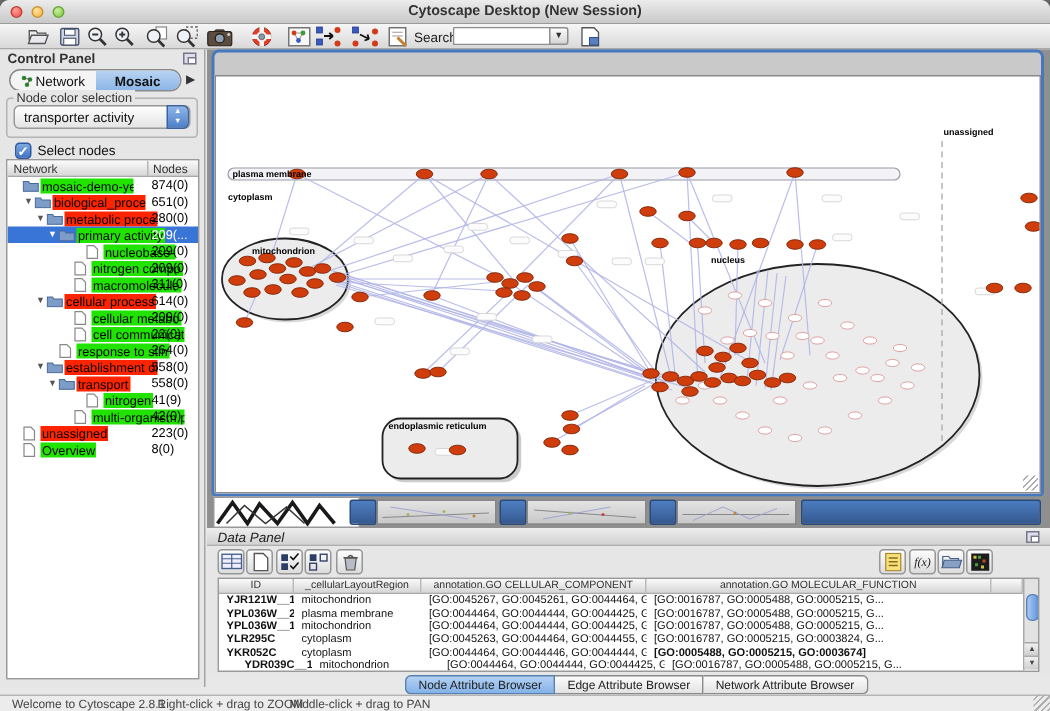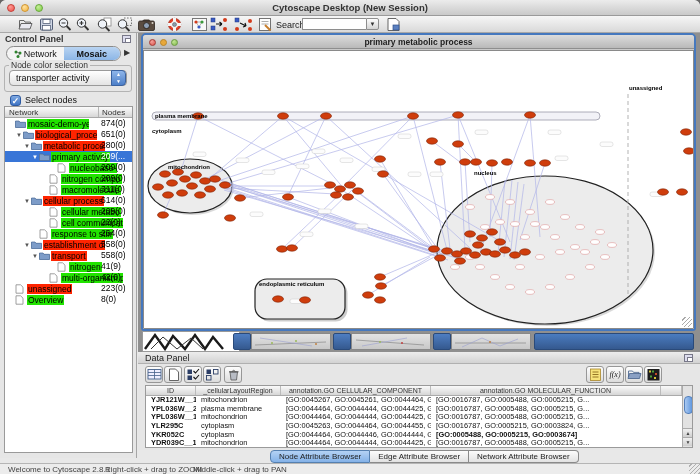--- a/index.html
+++ b/index.html
@@ -77,21 +77,21 @@
 
   
   #behind{left:138px;top:331px;width:562px;height:21px;background:#8f8f8f;overflow:hidden;}
   .mini-win{top:2px;height:17px;background:linear-gradient(#e3e3e3,#c8c8c8);border:1px solid #888;}
   .blue-sq{top:2px;width:18px;height:17px;background:linear-gradient(#4e7ec2,#35598f);border:1px solid #2a4a7a;border-radius:2px;}
   #behind-white{left:4px;top:0px;width:98px;height:21px;background:#fff;border:1px solid #999;}
 
   
   #data-panel{left:138px;top:352px;width:562px;height:98px;background:#e6e6e6;}
   #dp-header{left:0;top:0;width:562px;height:12px;background:linear-gradient(#ededed,#d2d2d2);border-bottom:1px solid #b0b0b0;}
-  #dp-title{left:7px;top:1px;font-size:9px;color:#222;}
+  #dp-title{left:7px;top:1px;font-size:9px;color:#222;font-style:italic;}
   .dp-btn{top:14px;width:18px;height:17px;border:1px solid #979797;border-radius:3px;
     background:linear-gradient(#fdfdfd,#dcdcdc);}
   .dp-btn svg{position:absolute;left:1px;top:1px;}
   #fx-label{font-size:8px;font-style:italic;font-family:"Liberation Serif",serif;color:#222;text-align:center;line-height:15px;width:100%;}
   #dp-table{left:7px;top:33px;width:548px;height:63px;background:#fff;border:1px solid #9a9a9a;overflow:hidden;}
   #dp-thead{display:flex;height:10px;background:linear-gradient(#fafafa,#d6d6d6);border-bottom:1px solid #aaa;}
   #dp-thead div{font-size:7px;color:#333;text-align:center;overflow:hidden;white-space:nowrap;border-right:1px solid #bbb;line-height:10px;}
   .dp-row{display:flex;height:8.7px;}
   .dp-row div{font-size:7.4px;color:#111;overflow:hidden;white-space:nowrap;padding-left:5px;line-height:8.7px;}
   .dp-row div:first-child{font-weight:bold;}
@@ -409,26 +409,20 @@
               </svg></span>
             <span class="tlabel green">Overview</span>
             <span class="tnodes">8(0)</span>
           </div>
         </div>
     </div>
   </div>
 
   <div id="desktop" class="abs">
     <div id="net-window" class="abs">
-      <div id="nw-titlebar" class="abs">
-        <div class="nwlight abs" style="left:6px;background:radial-gradient(circle at 35% 30%,#f5a09a,#d9544c);border:0.5px solid #a53a34;"></div>
-        <div class="nwlight abs" style="left:17px;background:radial-gradient(circle at 35% 30%,#fada8e,#e8a83a;);border:0.5px solid #b8862c;background-color:#e8a83a"></div>
-        <div class="nwlight abs" style="left:28px;background:radial-gradient(circle at 35% 30%,#c0e590,#84bb52);border:0.5px solid #6b9a42;"></div>
-        <div id="nw-title" class="abs">primary metabolic process</div>
-      </div>
       <div id="nw-canvas" class="abs">
         <svg id="graph-svg" width="549" height="277" viewBox="144 49 549 277">
             <rect x="152" y="110" width="448" height="8" rx="4" fill="#f2f2f7" stroke="#9a9aa8" stroke-width="0.8"></rect>
             <ellipse cx="192" cy="186" rx="42" ry="27" fill="rgba(0,0,0,0.15)"></ellipse>
             <ellipse cx="190" cy="184" rx="42" ry="27" fill="#ececec" stroke="#222" stroke-width="1.2"></ellipse>
             <ellipse cx="547" cy="250" rx="108" ry="74" fill="rgba(0,0,0,0.15)"></ellipse>
             <ellipse cx="545" cy="248" rx="108" ry="74" fill="#ececec" stroke="#222" stroke-width="1.2"></ellipse>
             <rect x="257.5" y="279.5" width="90" height="40" rx="12" fill="rgba(0,0,0,0.2)"></rect>
             <rect x="255" y="277" width="90" height="40" rx="12" fill="#ececec" stroke="#222" stroke-width="1.2"></rect>
             <line x1="628" y1="92" x2="628" y2="292" stroke="#aaa" stroke-width="0.9" stroke-dasharray="4 3"></line>
@@ -755,21 +749,21 @@
             <div style="width: 150px;">[GO:0045263, GO:0044464, GO:0044455, G...</div>
             <div style="width: 230px;">[GO:0016787, GO:0005215, GO:0003824, G...</div>
           </div>
           <div class="dp-row">
             <div style="width: 50px;">YKR052C</div>
             <div style="width: 85px;">cytoplasm</div>
             <div style="width: 150px;">[GO:0044464, GO:0044446, GO:0044444, G...</div>
             <div style="width: 230px; font-weight: bold;">[GO:0005488, GO:0005215, GO:0003674]</div>
           </div>
           <div class="dp-row">
-            <div style="width: 50px;">YDR039C__1</div>
+            <div style="width: 50px; margin-left: 12px;">YDR039C__1</div>
             <div style="width: 85px;">mitochondrion</div>
             <div style="width: 150px;">[GO:0044464, GO:0044444, GO:0044425, G...</div>
             <div style="width: 230px;">[GO:0016787, GO:0005488, GO:0005215, G...</div>
           </div>
         </div>
       <div id="dp-scroll" class="abs">
         <div id="dp-thumb" class="abs"></div>
         <div class="dp-sbtn abs" style="top:42px">▲</div>
         <div class="dp-sbtn abs" style="top:51px">▼</div>
       </div>

